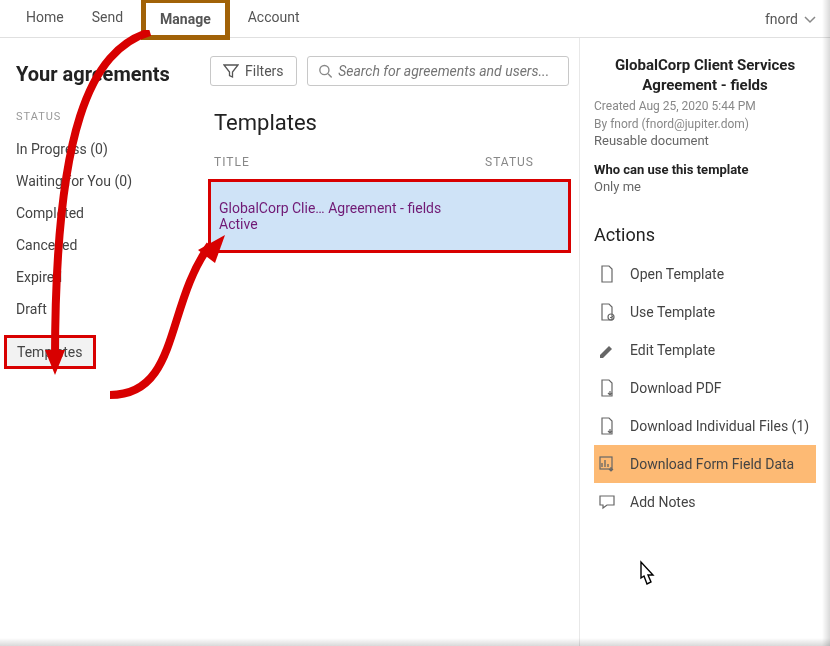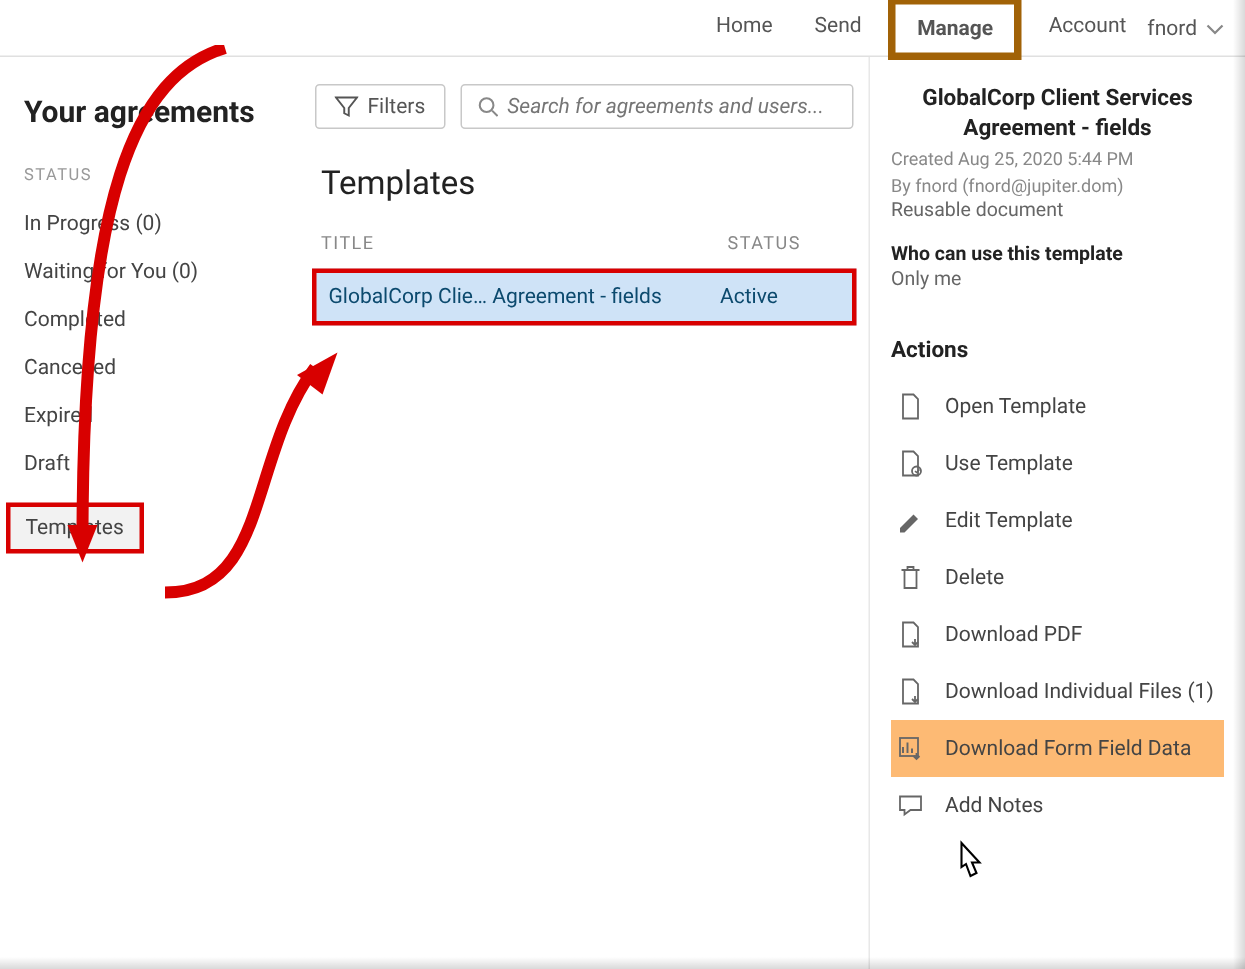--- a/index.html
+++ b/index.html
@@ -1,46 +1,46 @@
 <!DOCTYPE html>
 <html><head>
 <meta charset="utf-8">
 <style>
 * { box-sizing: border-box; margin: 0; padding: 0; font-family: -apple-system, BlinkMacSystemFont, "Segoe UI", Roboto, sans-serif; }
 body { width: 830px; height: 646px; background: #fff; position: relative; overflow: hidden; }
-.topnav { display: flex; justify-content: flex-end; align-items: center; padding: 0 12px; height: 38px; border-bottom: 1px solid #e0e0e0; }
+.topnav { display: flex; justify-content: space-between; align-items: center; padding: 0 12px; height: 38px; border-bottom: 1px solid #e0e0e0; }
 .topnav-left { display: flex; gap: 0; }
 .nav-item { padding: 8px 14px; font-size: 14px; color: #555; cursor: pointer; }
 .nav-item.outlined { border: 5px solid #a16207; margin: -3px 4px; font-weight: bold; }
 .user { display: flex; align-items: center; gap: 4px; font-size: 14px; color: #555; cursor: pointer; }
 .content { display: flex; height: calc(100% - 38px); }
 .leftcol { width: 200px; padding: 16px 0 0 0; }
 .page-title { font-size: 20px; font-weight: 700; color: #222; padding: 8px 16px 20px 16px; }
 .section-label { font-size: 11px; letter-spacing: 1px; color: #999; padding: 4px 16px; text-transform: uppercase; }
 .status-list { margin-top: 6px; }
 .status-item { padding: 8px 16px; font-size: 14px; color: #444; cursor: pointer; }
 .status-item.templates { display: inline-block; border: 3px solid #d80000; margin-left: 4px; padding: 6px 10px; background: #f2f2f2; }
 .midcol { flex: 1; padding: 12px 0 0 0; border-right: 1px solid #e8e8e8; }
 .toolbar { display: flex; gap: 10px; padding: 6px 10px 18px 10px; align-items: center; }
 .filter-btn { display: flex; align-items: center; gap: 6px; padding: 6px 12px; border: 1px solid #c8c8c8; border-radius: 3px; font-size: 14px; color: #555; background: #fff; cursor: pointer; }
 .search-box { display: flex; align-items: center; gap: 6px; padding: 6px 10px; border: 1px solid #c8c8c8; border-radius: 3px; flex: 1; }
 .search-box input { border: none; outline: none; font-size: 14px; font-style: italic; color: #aaa; width: 100%; }
 .mid-heading { font-size: 22px; font-weight: 400; color: #222; padding: 6px 14px 14px 14px; }
 .table-header { display: flex; padding: 6px 14px; font-size: 12px; color: #888; letter-spacing: 1px; }
 .th-title { flex: 1; }
 .th-status { width: 80px; }
-.table-row { display: flex; margin: 4px 8px; padding: 8px 8px; background: #cfe3f7; border: 3px solid #d80000; font-size: 14px; color: #0c4a6e; cursor: pointer; }
+.table-row { display: flex; margin: 4px 8px; padding: 18px 8px; background: #cfe3f7; border: 3px solid #d80000; font-size: 14px; color: #701a75; cursor: pointer; flex-direction: column; }
 .td-title { flex: 1; white-space: nowrap; overflow: hidden; text-overflow: ellipsis; }
 .td-status { width: 80px; }
 .rightcol { width: 250px; padding: 18px 14px; overflow-y: auto; }
 .detail-title { font-size: 15px; font-weight: 700; color: #222; line-height: 1.3; text-align: center; }
 .meta { font-size: 12px; color: #888; margin-top: 4px; }
 .field-label { font-size: 13px; font-weight: 700; color: #222; margin-top: 14px; }
 .field-value { font-size: 13px; color: #666; margin-top: 2px; }
-.actions-heading { font-size: 15px; font-weight: 700; color: #222; margin-top: 30px; margin-bottom: 10px; }
+.actions-heading { font-size: 18px; font-weight: 400; color: #222; margin-top: 30px; margin-bottom: 10px; }
 .action-item { display: flex; align-items: center; gap: 14px; padding: 10px 4px; font-size: 14px; color: #444; cursor: pointer; }
 .action-item.highlighted { background: #fdba74; }
 .action-icon { width: 18px; height: 18px; flex-shrink: 0; }
 svg.icon { width: 16px; height: 16px; }
 
 
 .arrow-svg { position: absolute; pointer-events: none; }
 .cursor { position: absolute; left: 632px; top: 560px; pointer-events:none; }
 
 .shadow-bottom { position:absolute; bottom:0; left:0; right:0; height:8px; background: linear-gradient(to bottom, rgba(0,0,0,0), rgba(0,0,0,0.15)); }
@@ -133,26 +133,20 @@
       <span>Use Template</span>
     </div>
     <div class="action-item">
       <svg class="action-icon" viewBox="0 0 18 18">
           <path d="M2 14l9-9 3 3-9 9H2z" fill="#666"></path>
         </svg>
       <span>Edit Template</span>
     </div>
     <div class="action-item">
       <svg class="action-icon" viewBox="0 0 18 18">
-          <path d="M3 4h12M5 4v12h8V4M7 4V2h4v2" fill="none" stroke="#666" stroke-width="1.2"></path>
-        </svg>
-      <span>Delete</span>
-    </div>
-    <div class="action-item">
-      <svg class="action-icon" viewBox="0 0 18 18">
           <path d="M4 1h7l3 3v13H4z" fill="none" stroke="#666" stroke-width="1.2"></path>
           <path d="M12 12v4m-2-2l2 2 2-2" stroke="#666" stroke-width="1.2" fill="none"></path>
         </svg>
       <span>Download PDF</span>
     </div>
     <div class="action-item">
       <svg class="action-icon" viewBox="0 0 18 18">
           <path d="M4 1h7l3 3v13H4z" fill="none" stroke="#666" stroke-width="1.2"></path>
           <path d="M12 12v4m-2-2l2 2 2-2" stroke="#666" stroke-width="1.2" fill="none"></path>
         </svg>

